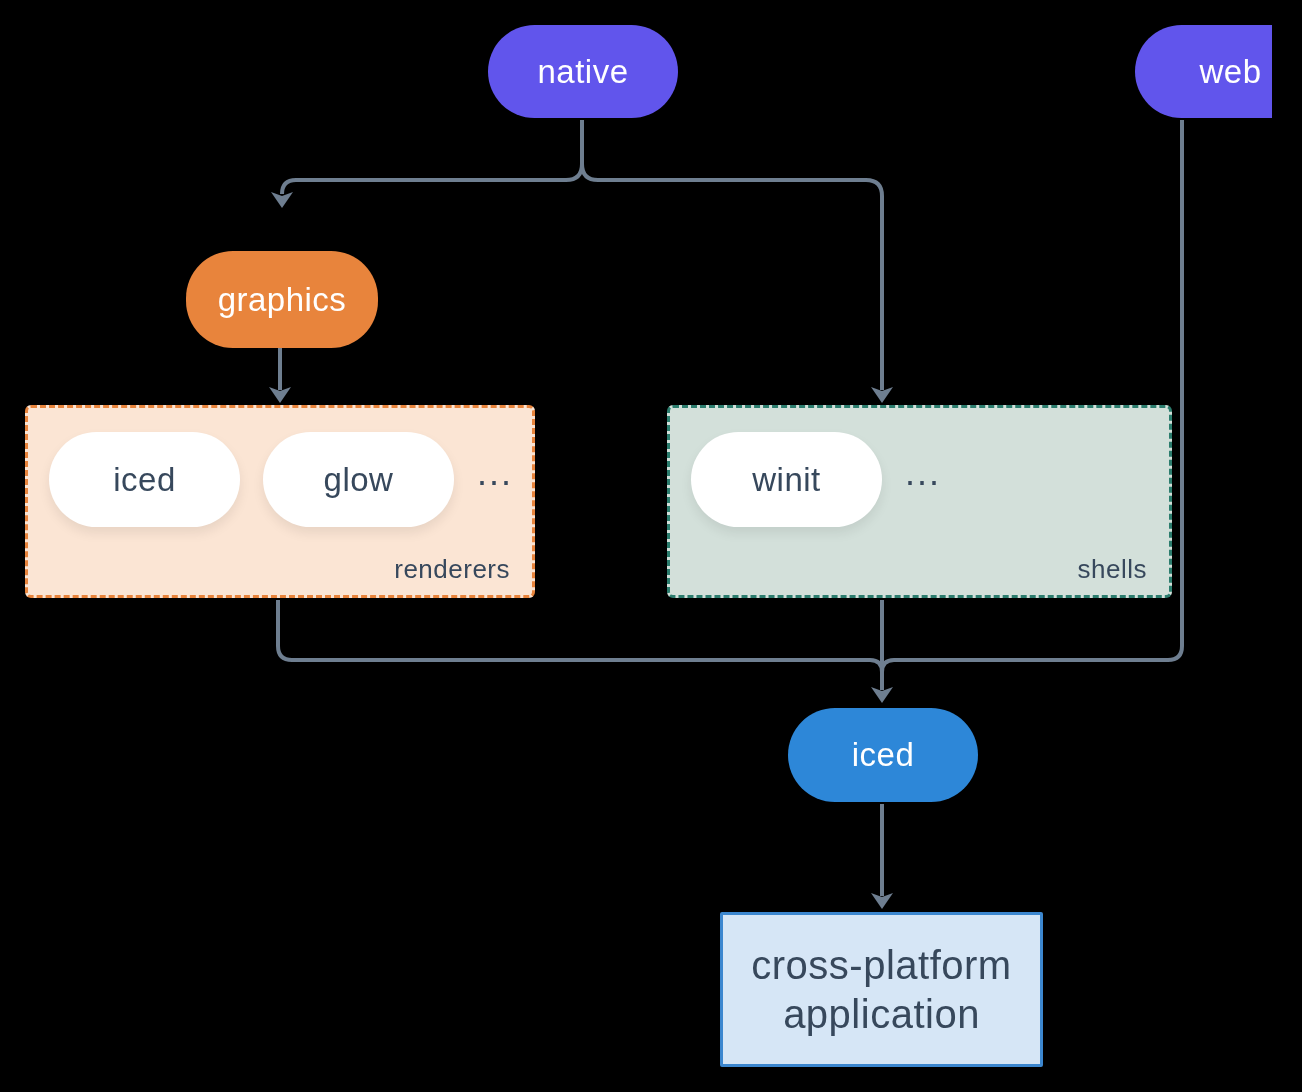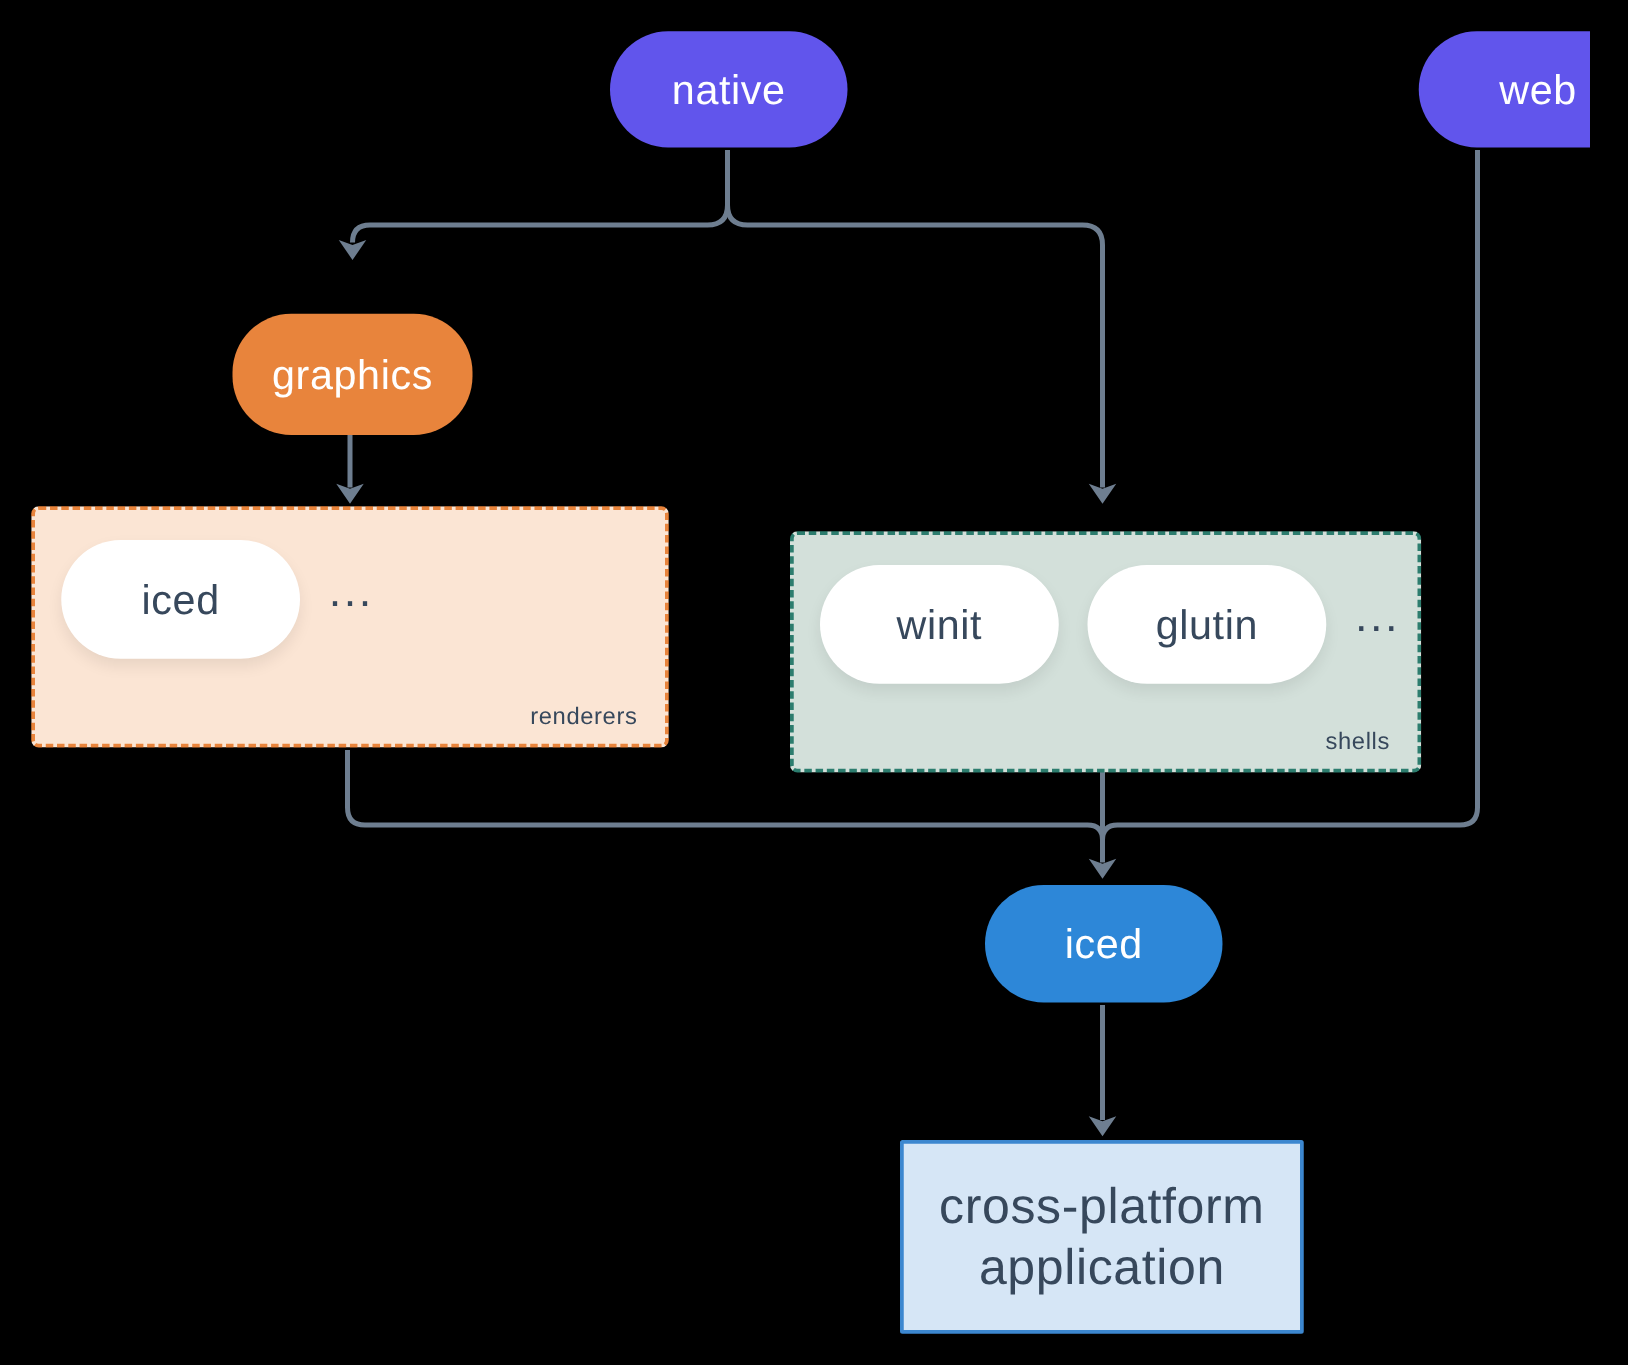--- a/index.html
+++ b/index.html
@@ -69,43 +69,42 @@
     height: 193px;
     border-radius: 6px;
   }
   #group-renderers {
     left: 25px;
     width: 510px;
     background: var(--renderers-bg);
     border: 3px dashed var(--orange);
   }
   #group-shells {
-    left: 632px;
+    left: 667px;
     width: 505px;
     background: var(--shells-bg);
     border: 3px dashed var(--shells-border);
-    margin-top: 20px;
   }
   .group-row {
     display: flex;
     align-items: center;
     gap: 23px;
     padding: 24px 0 0 21px;
   }
   .more {
     color: var(--text-dark);
     font-size: 36px;
     letter-spacing: 2px;
     padding-bottom: 14px;
   }
   .group-label {
     position: absolute;
     right: 22px;
     bottom: 10px;
-    font-size: 19px;
+    font-size: 26px;
     color: var(--text-dark);
     letter-spacing: 0.5px;
   }
 
   .app-box {
     position: absolute;
     left: 720px; top: 912px;
     width: 323px; height: 155px;
     background: var(--app-bg);
     border: 3px solid var(--app-border);
@@ -156,29 +155,29 @@
 
   <div class="pill purple" id="node-native">native</div>
 
   <div class="pill purple" id="node-web">web</div>
 
   <div class="pill orange" id="node-graphics">graphics</div>
 
   <div class="group" id="group-renderers">
     <div class="group-row">
       <div class="pill white">iced</div>
+      <div class="pill white">glow</div>
       <div class="more">...</div>
     </div>
     <div class="group-label">renderers</div>
   </div>
 
   <div class="group" id="group-shells">
     <div class="group-row">
       <div class="pill white">winit</div>
-      <div class="pill white">glutin</div>
       <div class="more">...</div>
     </div>
     <div class="group-label">shells</div>
   </div>
 
   <div class="pill blue" id="node-iced">iced</div>
 
   <div class="app-box">
     <div class="app-text">cross-platform application</div>
   </div>

